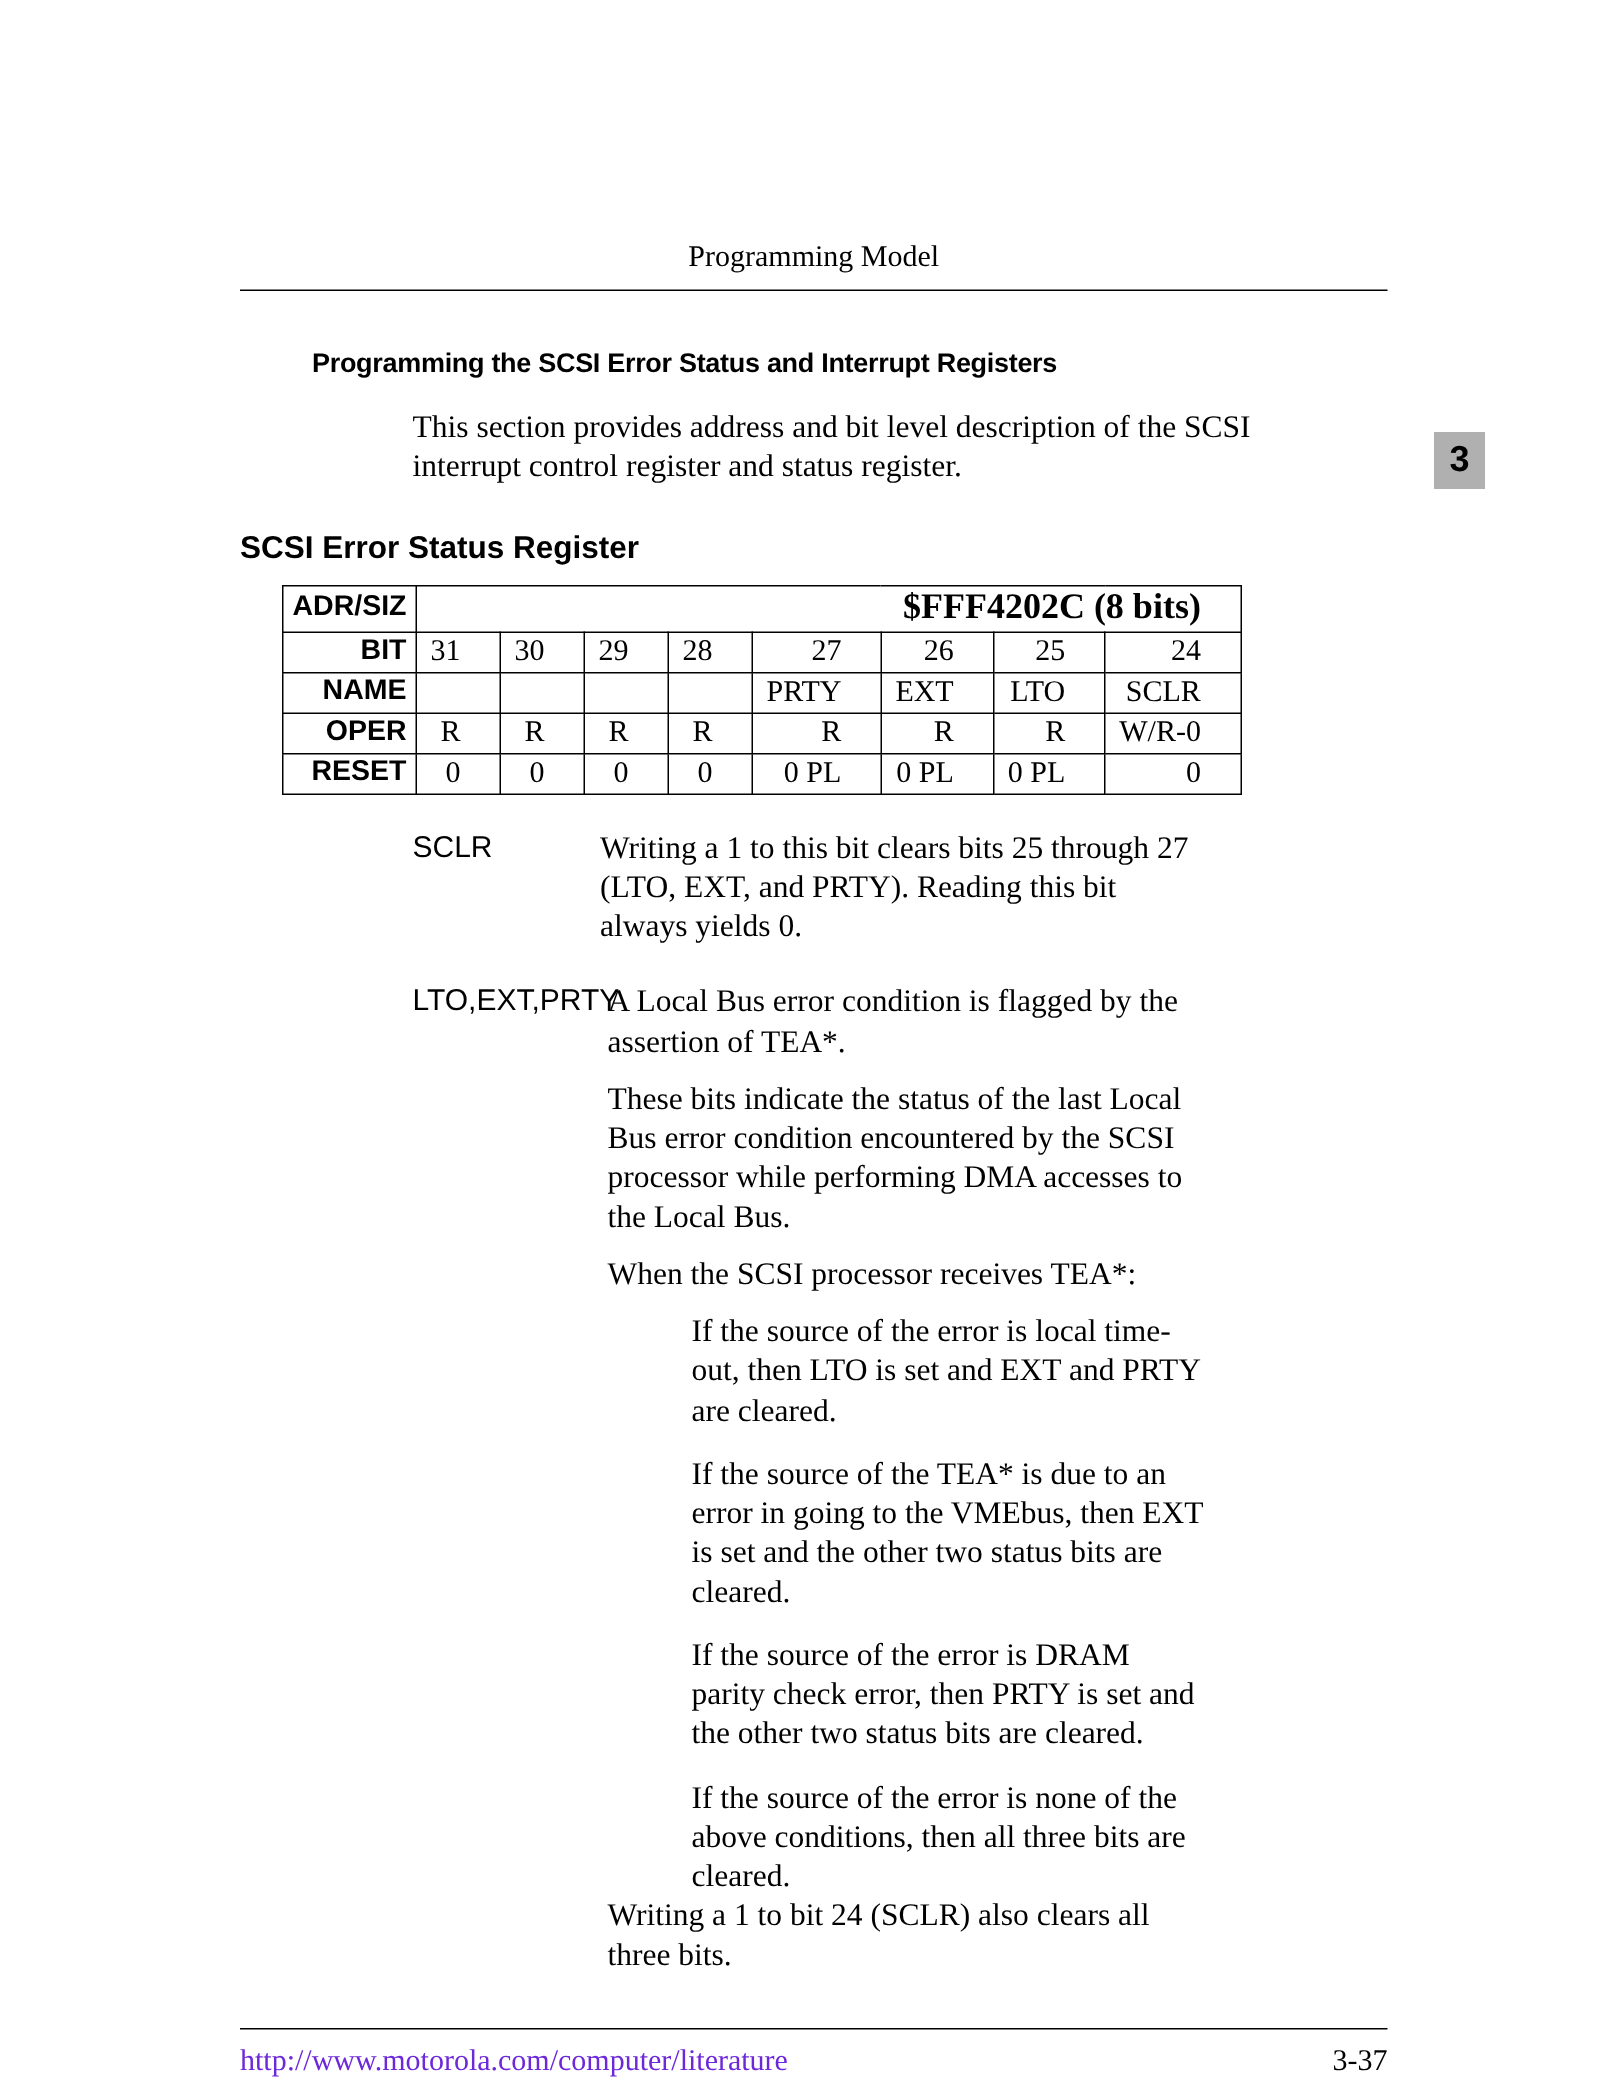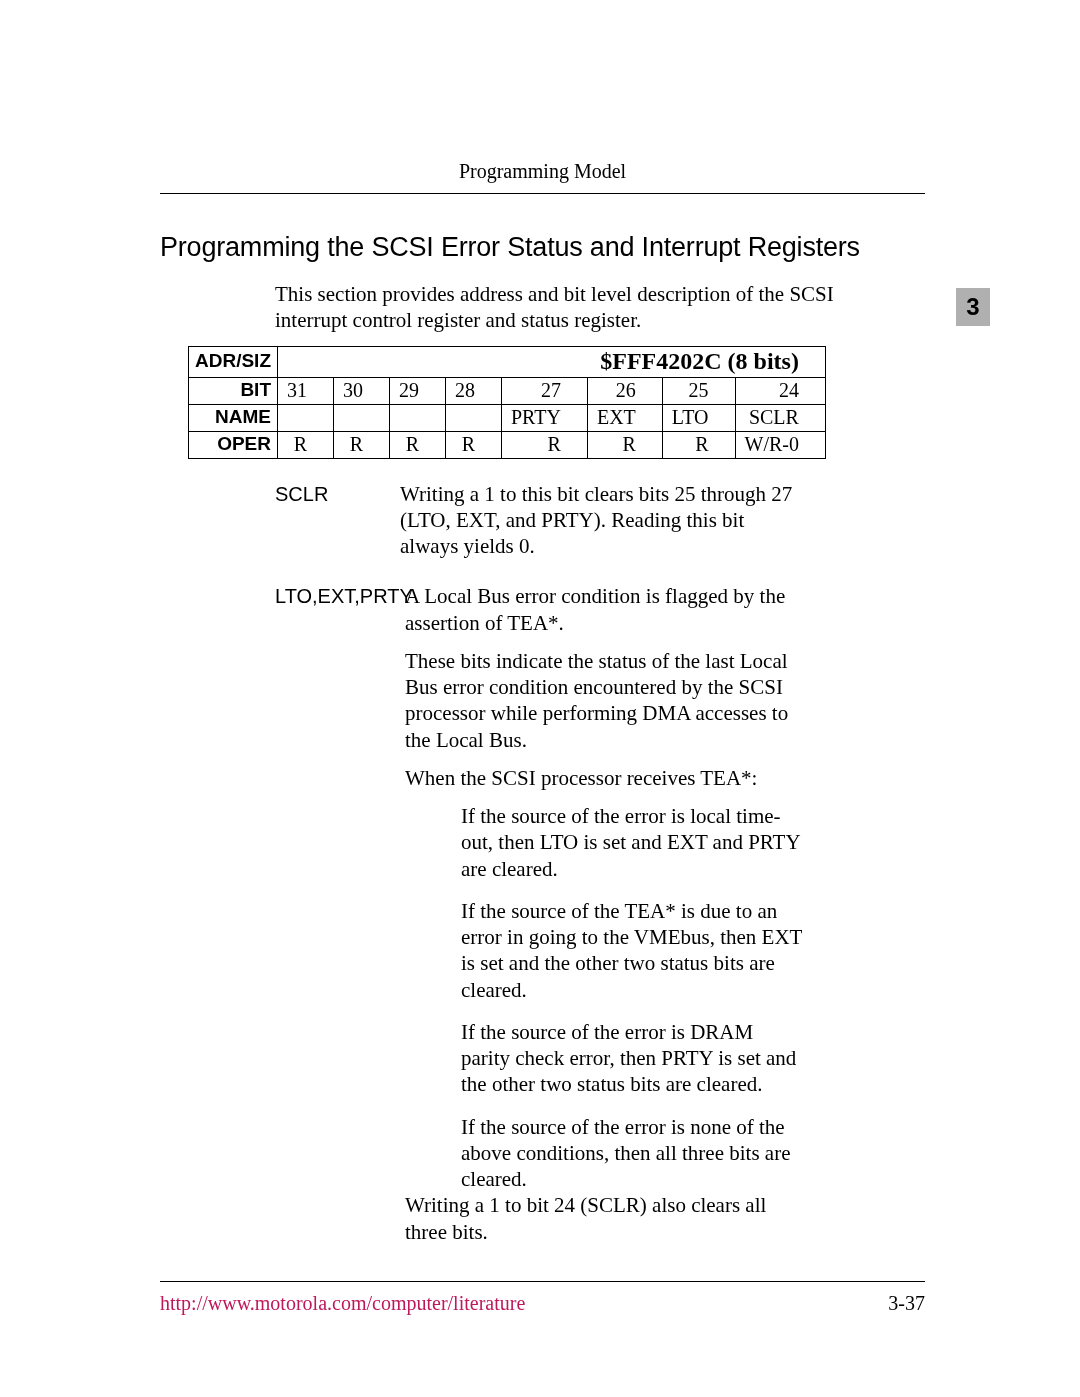--- a/index.html
+++ b/index.html
@@ -17,24 +17,25 @@
     min-height: 1397px;
   }
   .running-head {
     text-align: center;
     font-size: 20px;
     padding-bottom: 10px;
     border-bottom: 1.5px solid #000;
   }
   .h1 {
     font-family: Arial, Helvetica, sans-serif;
-    font-weight: normal;
-    font-size: 27px;
+    font-weight: bold;
+    font-size: 18px;
     margin-top: 38px;
     letter-spacing: -0.2px;
+    margin-left: 48px;
   }
   .intro {
     font-size: 21px;
     margin-top: 18px;
     margin-left: 115px;
     line-height: 1.25;
     max-width: 560px;
   }
   .side-tab {
     position: absolute;
@@ -113,35 +114,36 @@
   }
   .sublist p { margin: 0 0 16px 0; }
   .footer {
     border-top: 1.5px solid #000;
     margin-top: 36px;
     padding-top: 10px;
     display: flex;
     justify-content: space-between;
     font-size: 20px;
   }
-  .footer a { color: #be185d; text-decoration: none; }
+  .footer a { color: #6d28d9; text-decoration: none; }
 </style>
 </head>
 <body>
 
 <div class="page">
 
   <div class="running-head">Programming Model</div>
 
   <div class="side-tab">3</div>
 
   <div class="h1">Programming the SCSI Error Status and Interrupt Registers</div>
 
   <div class="intro">This section provides address and bit level description of the SCSI interrupt control register and status register.</div>
 
+  <div class="h2">SCSI Error Status Register</div>
 
   <table class="reg">
     <tbody>
         <tr>
       <th class="rowhead">ADR/SIZ</th>
       <td class="addr" colspan="8">$FFF4202C (8 bits)</td>
     </tr>
     <tr>
       <th class="rowhead">BIT</th>
       <td>31</td>
@@ -167,20 +169,31 @@
     <tr>
       <th class="rowhead">OPER</th>
       <td>R</td>
       <td>R</td>
       <td>R</td>
       <td>R</td>
       <td>R</td>
       <td>R</td>
       <td>R</td>
       <td>W/R-0</td>
+    </tr>
+    <tr>
+      <th class="rowhead">RESET</th>
+      <td>0</td>
+      <td>0</td>
+      <td>0</td>
+      <td>0</td>
+      <td>0 PL</td>
+      <td>0 PL</td>
+      <td>0 PL</td>
+      <td>0</td>
     </tr>
   </tbody>
     </table>
 
   <div class="defs">
 
     <div class="def-row">
       <div class="def-label">SCLR</div>
       <div class="def-body">
         <p>Writing a 1 to this bit clears bits 25 through 27 (LTO, EXT, and PRTY). Reading this bit always yields 0.</p>

